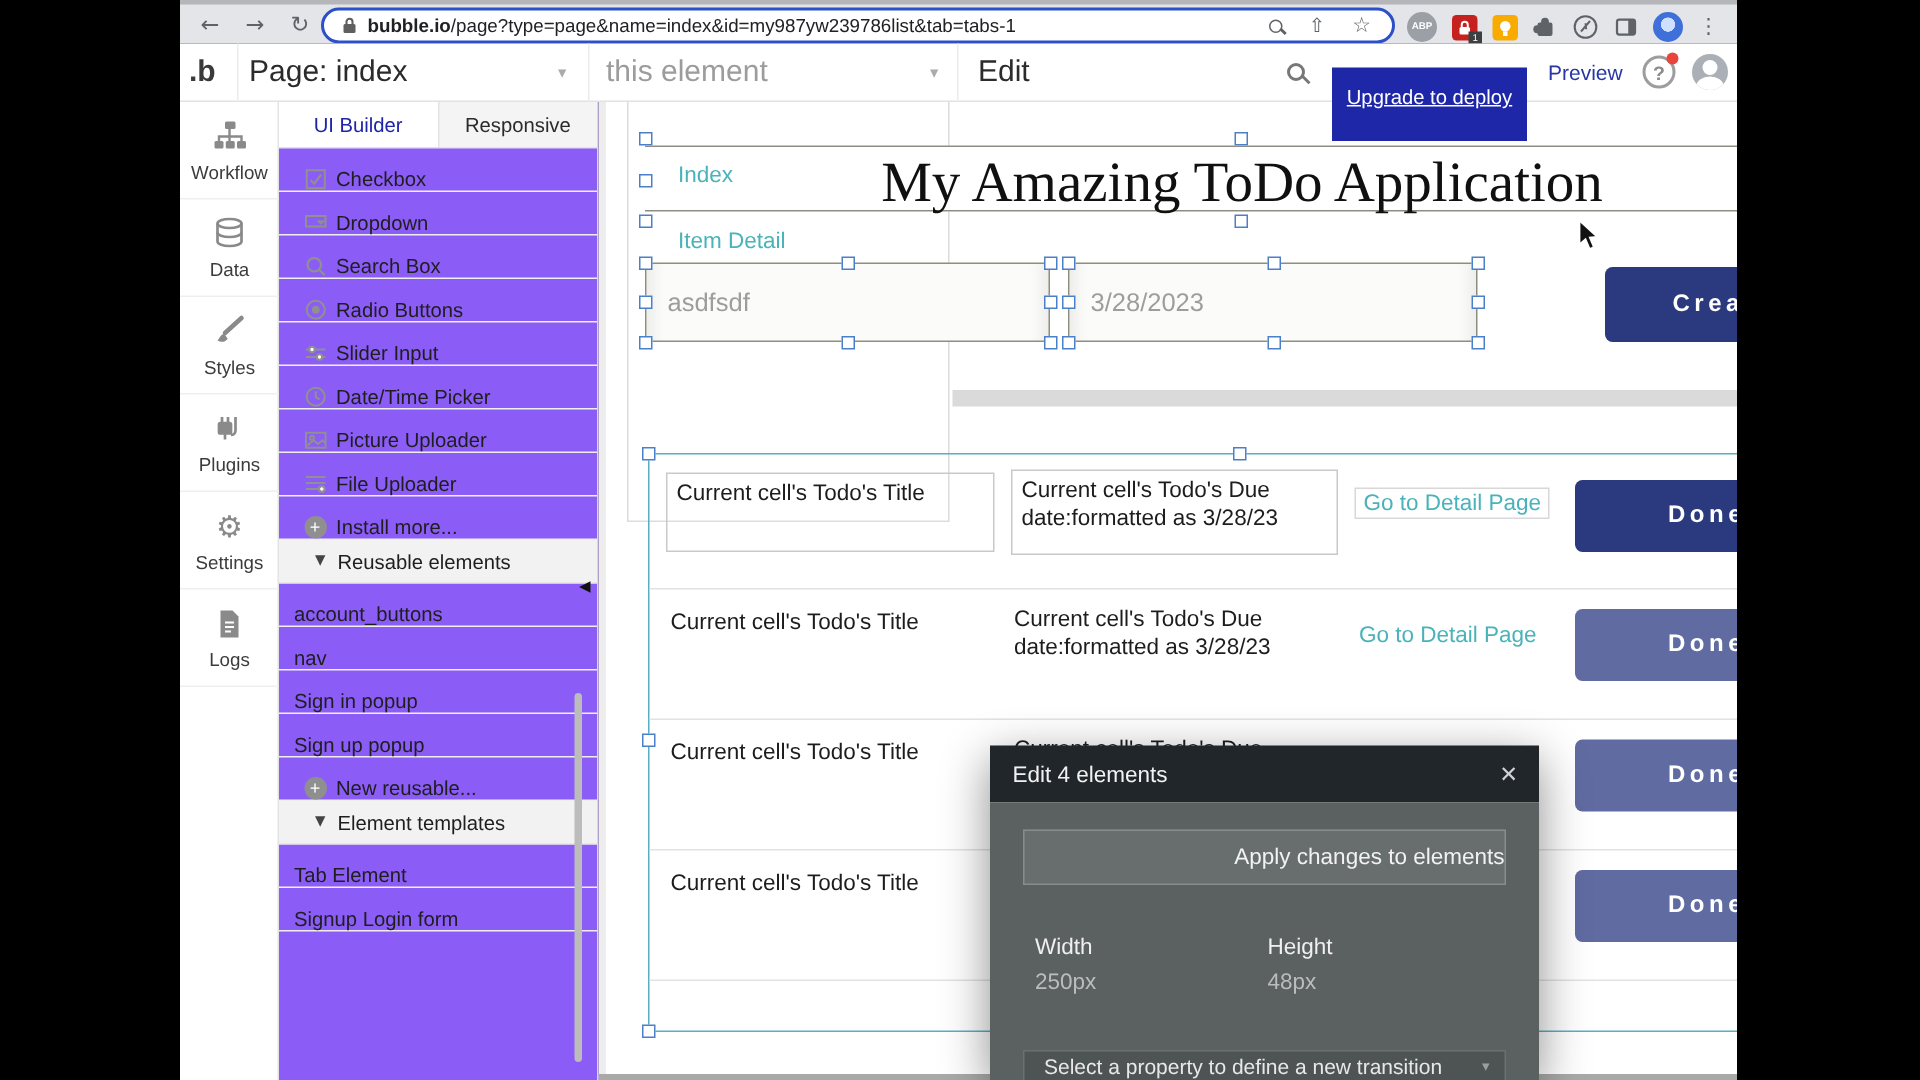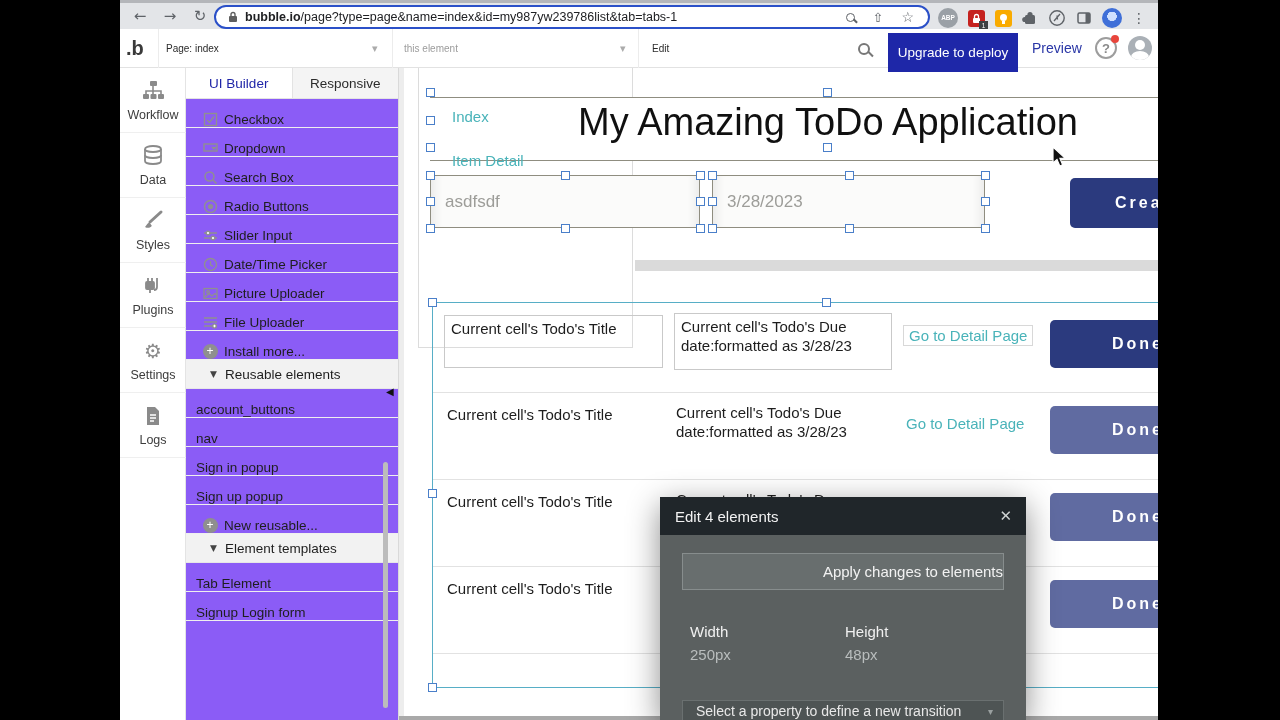--- a/index.html
+++ b/index.html
@@ -18,21 +18,21 @@
   .urlbar { left:94px; top:2px; width:716px; height:24px; background:#fff; border:2px solid #2b50c8; border-radius:13px; display:flex; align-items:center; }
   .urltext { font-size:12.5px; color:#202124; white-space:nowrap; }
   .urltext b { font-weight:700; }
   .mag { display:inline-block; width:9px; height:9px; border:1.6px solid #5f6368; border-radius:50%; position:relative; }
   .mag::after { content:""; position:absolute; width:5px; height:1.6px; background:#5f6368; transform:rotate(45deg); right:-4px; bottom:-1px; }
   .extblock { display:flex; align-items:center; }
 
   
   .btoolbar { left:120px; top:29px; width:1038px; height:39px; background:#fff; border-bottom:1px solid #e2e2e2; z-index:40; }
   .vsep { width:1px; background:#ececec; top:0; height:39px; }
-  .ttext { font-size:10px; color:#2b2b2b; line-height:39px; }
+  .ttext { font-size:20px; color:#2b2b2b; line-height:39px; }
   .chev { color:#ababab; font-size:11px; line-height:39px; }
   .upgrade { background:#1e27a8; color:#fff; font-size:13.5px; text-align:center; line-height:39px; cursor:pointer; }
   .preview { color:#2936a6; font-size:14px; line-height:39px; cursor:pointer; }
   .helpcircle { width:22px; height:22px; border:2px solid #9d9d9d; border-radius:50%; color:#8a8a8a; font-size:13px; font-weight:700; text-align:center; line-height:19px; }
   .reddot { width:8px; height:8px; background:#e8453c; border-radius:50%; }
   .avatar { width:24px; height:24px; background:#aab0b6; border-radius:50%; overflow:hidden; }
   .avatar::before { content:""; position:absolute; left:7px; top:4px; width:10px; height:10px; background:#fff; border-radius:50%; }
   .avatar::after  { content:""; position:absolute; left:3px; top:15px; width:18px; height:12px; background:#fff; border-radius:50%; }
   .toolmag { display:inline-block; width:12px; height:12px; border:2px solid #777; border-radius:50%; position:relative; }
   .toolmag::after { content:""; position:absolute; width:7px; height:2px; background:#777; transform:rotate(45deg); right:-6px; bottom:-2px; }
@@ -153,21 +153,21 @@
   <div class="abs" style="left:6px;top:0;font-size:20px;font-weight:700;color:#3a3a3a;line-height:39px;">.b</div>
   <div class="abs vsep" style="left:38px;"></div>
   <div class="abs ttext" style="left:46px;">Page: index</div>
   <div class="abs chev glyph" style="left:252px;">▾</div>
   <div class="abs vsep" style="left:272px;"></div>
   <div class="abs ttext" style="left:284px;color:#9c9c9c;">this element</div>
   <div class="abs chev glyph" style="left:500px;">▾</div>
   <div class="abs vsep" style="left:518px;"></div>
   <div class="abs ttext" style="left:532px;">Edit</div>
   <div class="abs" style="left:738px;top:12px;"><span class="toolmag"></span></div>
-  <div class="abs upgrade" style="left:768px;top:4px;width:130px;height:39px;">Upgrade to deploy</div>
+  <div class="abs upgrade" style="left:768px;top:16px;width:130px;height:49px;text-decoration:underline;">Upgrade to deploy</div>
   <div class="abs preview" style="left:912px;">Preview</div>
   <div class="abs helpcircle" style="left:975px;top:8px;">?</div>
   <div class="abs reddot" style="left:991px;top:6px;"></div>
   <div class="abs avatar" style="left:1008px;top:7px;"></div>
 </div>
 
 <div class="abs sidebar">
   <div class="sbitem">
     <span class="sbicon">
       <svg width="24" height="24" viewBox="0 0 24 24" fill="#8a8a8a">
@@ -347,21 +347,21 @@
 </div>
 
 <div class="abs scrollbar"></div>
 <div class="abs collapsearrow glyph">◀</div>
 
 <div class="abs canvas">
   <div class="abs page"></div>
 
   <div class="abs groupbox" style="left:19px;top:-8px;width:215px;height:288px;"></div>
 
-  <div class="abs hdr" style="left:31px;top:29px;width:796px;height:64px;">
+  <div class="abs hdr" style="left:31px;top:29px;width:796px;height:44px;font-family:Liberation Serif, serif;">
     <div class="bigtitle">My Amazing ToDo Application</div>
   </div>
   <div class="abs teallink" style="left:53px;top:40px;">Index</div>
   <div class="abs teallink" style="left:53px;top:84px;">Item Detail</div>
 
   <div class="handle" style="left:27px;top:20px;"></div>
   <div class="handle" style="left:424px;top:20px;"></div>
   <div class="handle" style="left:27px;top:48px;"></div>
   <div class="handle" style="left:27px;top:75px;"></div>
   <div class="handle" style="left:424px;top:75px;"></div>

